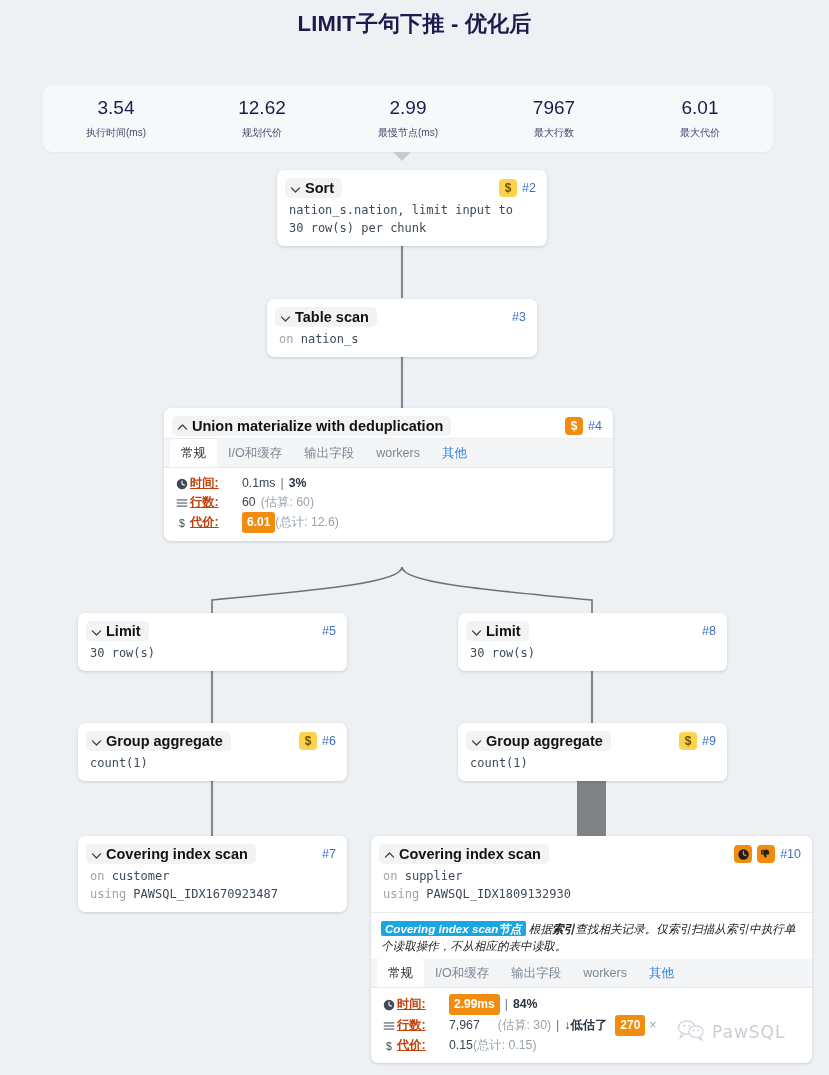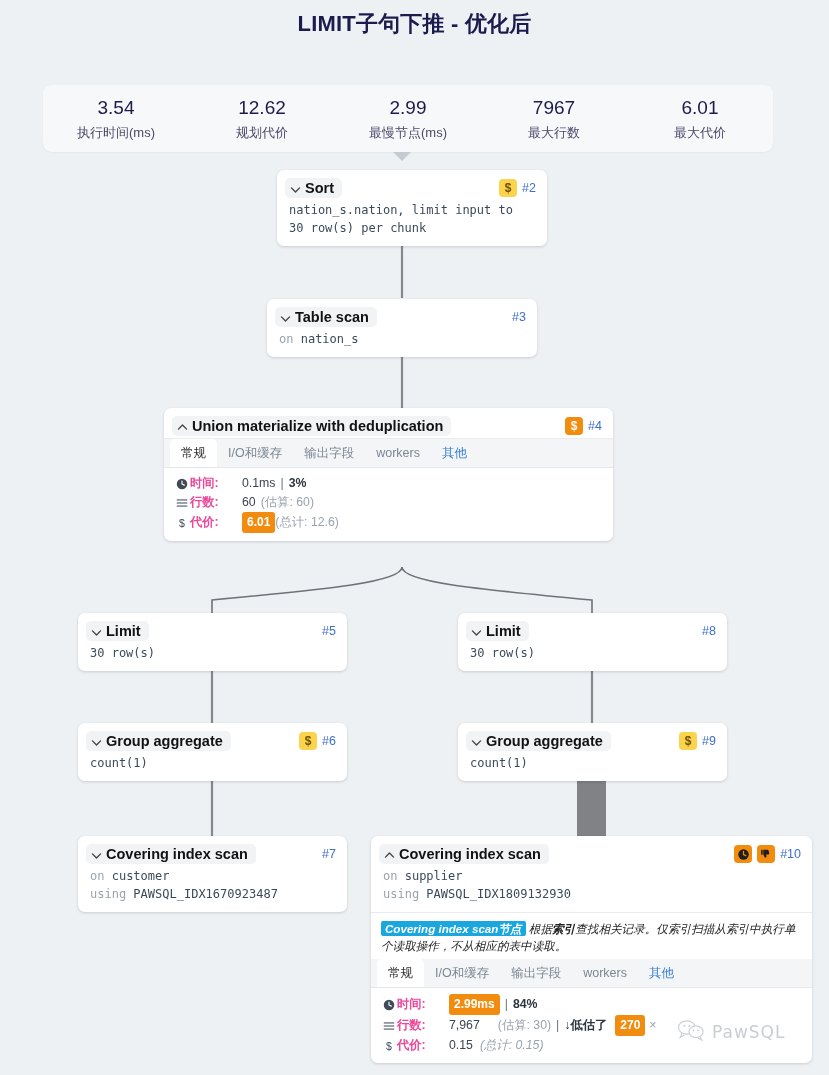--- a/index.html
+++ b/index.html
@@ -23,21 +23,21 @@
 
   
   .summary-bar {
     position:absolute; left:43px; top:85px; width:730px; height:67px;
     background:#f7f8fa; border-radius:9px;
     display:flex; align-items:center;
     box-shadow:0 1px 2px rgba(0,0,0,.04);
   }
   .summary-cell { flex:1 1 0; text-align:center; }
   .summary-value { font-size:19px; color:#1c1b4d; line-height:24px; }
-  .summary-label { font-size:13px; color:#4a4a6a; line-height:17px; margin-top:4px; }
+  .summary-label { font-size:10px; color:#4a4a6a; line-height:17px; margin-top:4px; }
   .summary-arrow {
     position:absolute; left:393px; top:152px;
     width:0;height:0;border-left:9px solid transparent;border-right:9px solid transparent;
     border-top:9px solid #c6cbd2;
   }
 
   
   .edges { position:absolute; inset:0; pointer-events:none; }
 
   
@@ -107,21 +107,21 @@
     padding:6px 11px 6px 11px; line-height:16px;
     border-radius:5px 5px 0 0;
     white-space:nowrap;
   }
   .tab.active { background:#ffffff; color:#333; }
   .tab.link { color:#2f7bd6; }
 
   .metrics { padding:6px 11px 8px 11px; }
   .mrow { display:flex; align-items:center; font-size:12.3px; line-height:19px; white-space:nowrap; }
   .micon { width:13px; flex:0 0 13px; display:inline-flex; align-items:center; justify-content:center; margin-right:2px; }
-  .mlabel { font-weight:bold; color:#ec4899; min-width:44px; }
+  .mlabel { font-weight:bold; color:#c2410c; min-width:44px;text-decoration:underline; }
   .mval { color:#3b4452; margin-left:8px; }
   .mmuted { color:#9aa4ae; }
   .mstrong { color:#2c3440; font-weight:bold; }
   .pill {
     background:#f28c0f; color:#fff; font-weight:bold;
     border-radius:3px; padding:1px 5px; margin-left:8px; font-size:12px;
   }
   .pill-inline { }
   .sep { color:#6b7683; margin:0 5px; }
 
@@ -451,21 +451,21 @@
           <span class="mmuted" style="margin-left:4px;">×</span>
         </div>
         <div class="mrow">
           <span class="micon">
             <svg viewBox="0 0 16 16" width="12" height="12">
                 <text x="8" y="13" font-size="14" fill="#3f4a56" text-anchor="middle" font-family="Liberation Sans, sans-serif">$</text>
               </svg>
           </span>
           <span class="mlabel">代价:</span>
           <span class="mval">0.15</span>
-          <span class="mmuted" style="margin-left:7px;font-style:italic;">(总计: 0.15)</span>
+          <span class="mmuted" style="">(总计: 0.15)</span>
         </div>
       </div>
     </div>
   </div>
 
   <div class="watermark">
     <span>
       <svg viewBox="0 0 36 28" width="30" height="24">
         <ellipse cx="13" cy="11" rx="10" ry="8" fill="none" stroke="#cdd2d8" stroke-width="1.4"></ellipse>
         <path d="M7 18 L5 23 L10 20" fill="none" stroke="#cdd2d8" stroke-width="1.4"></path>

